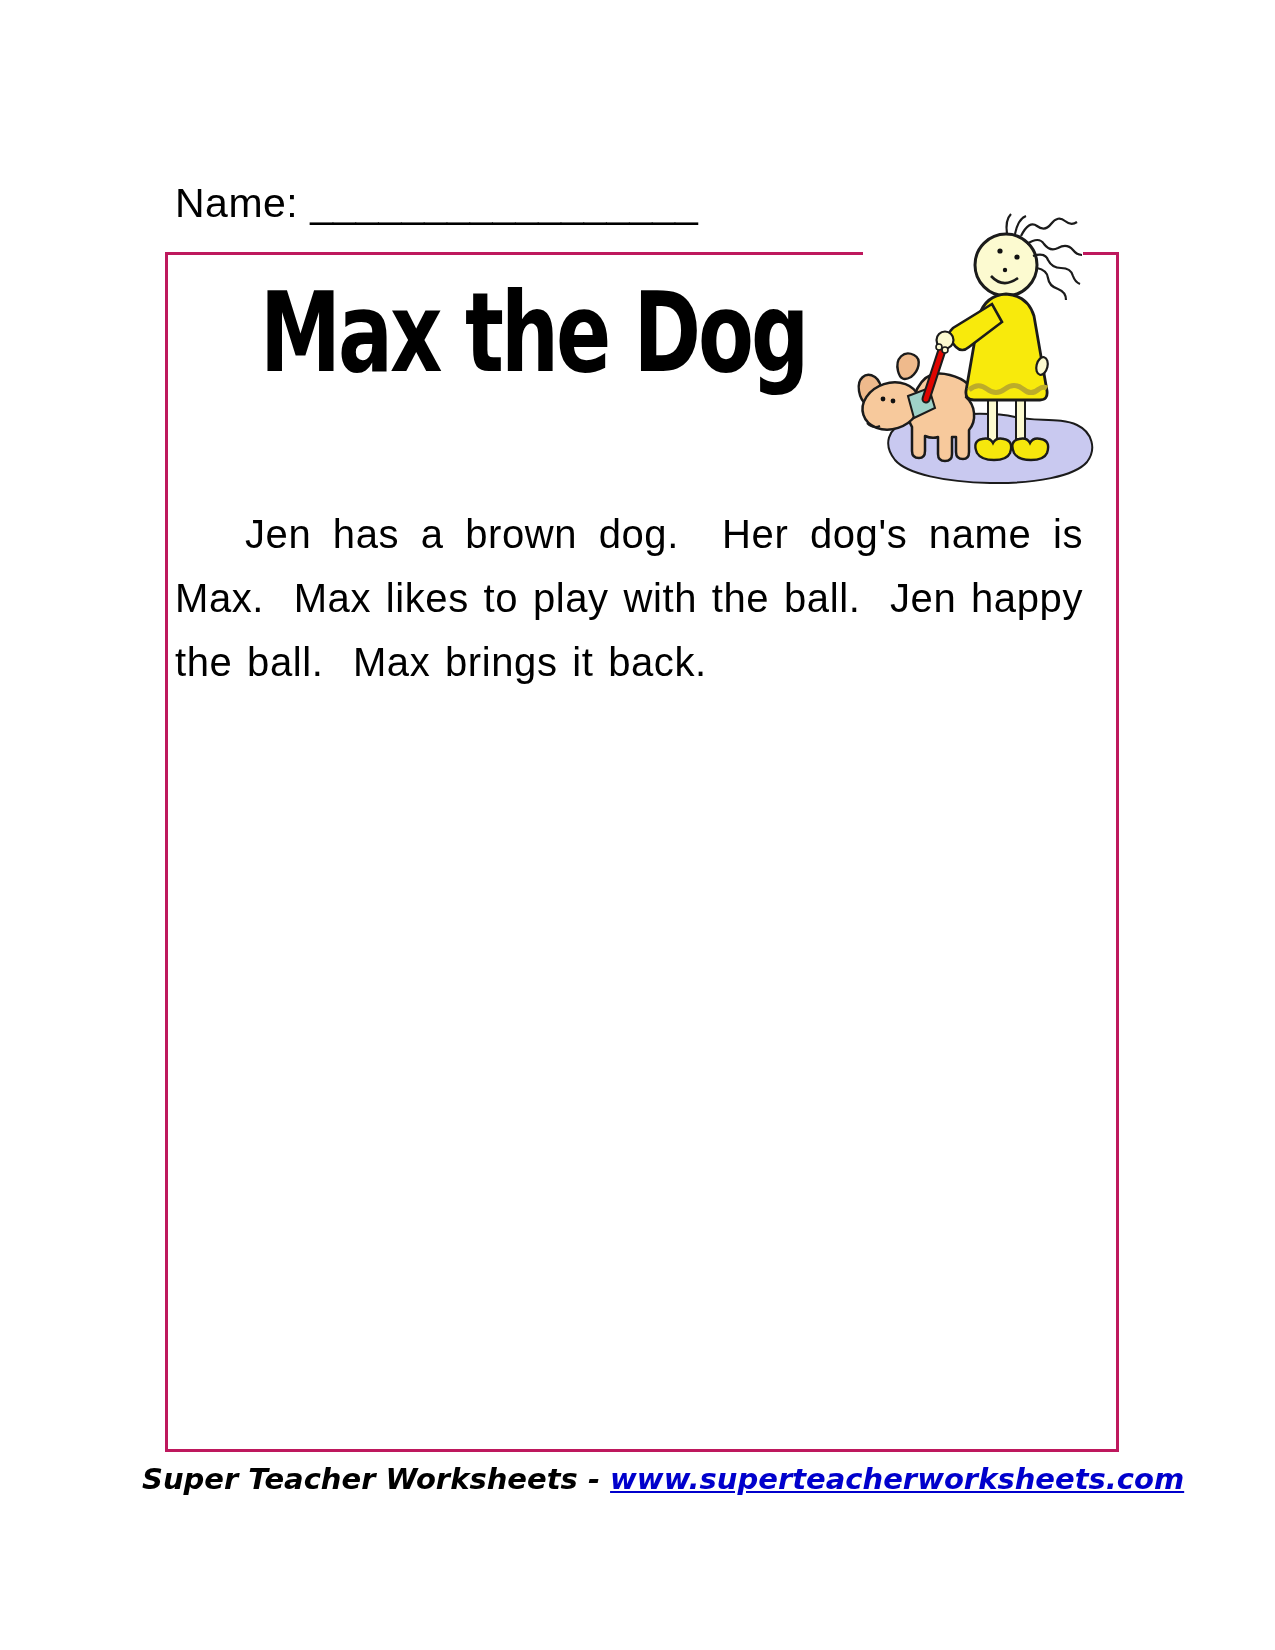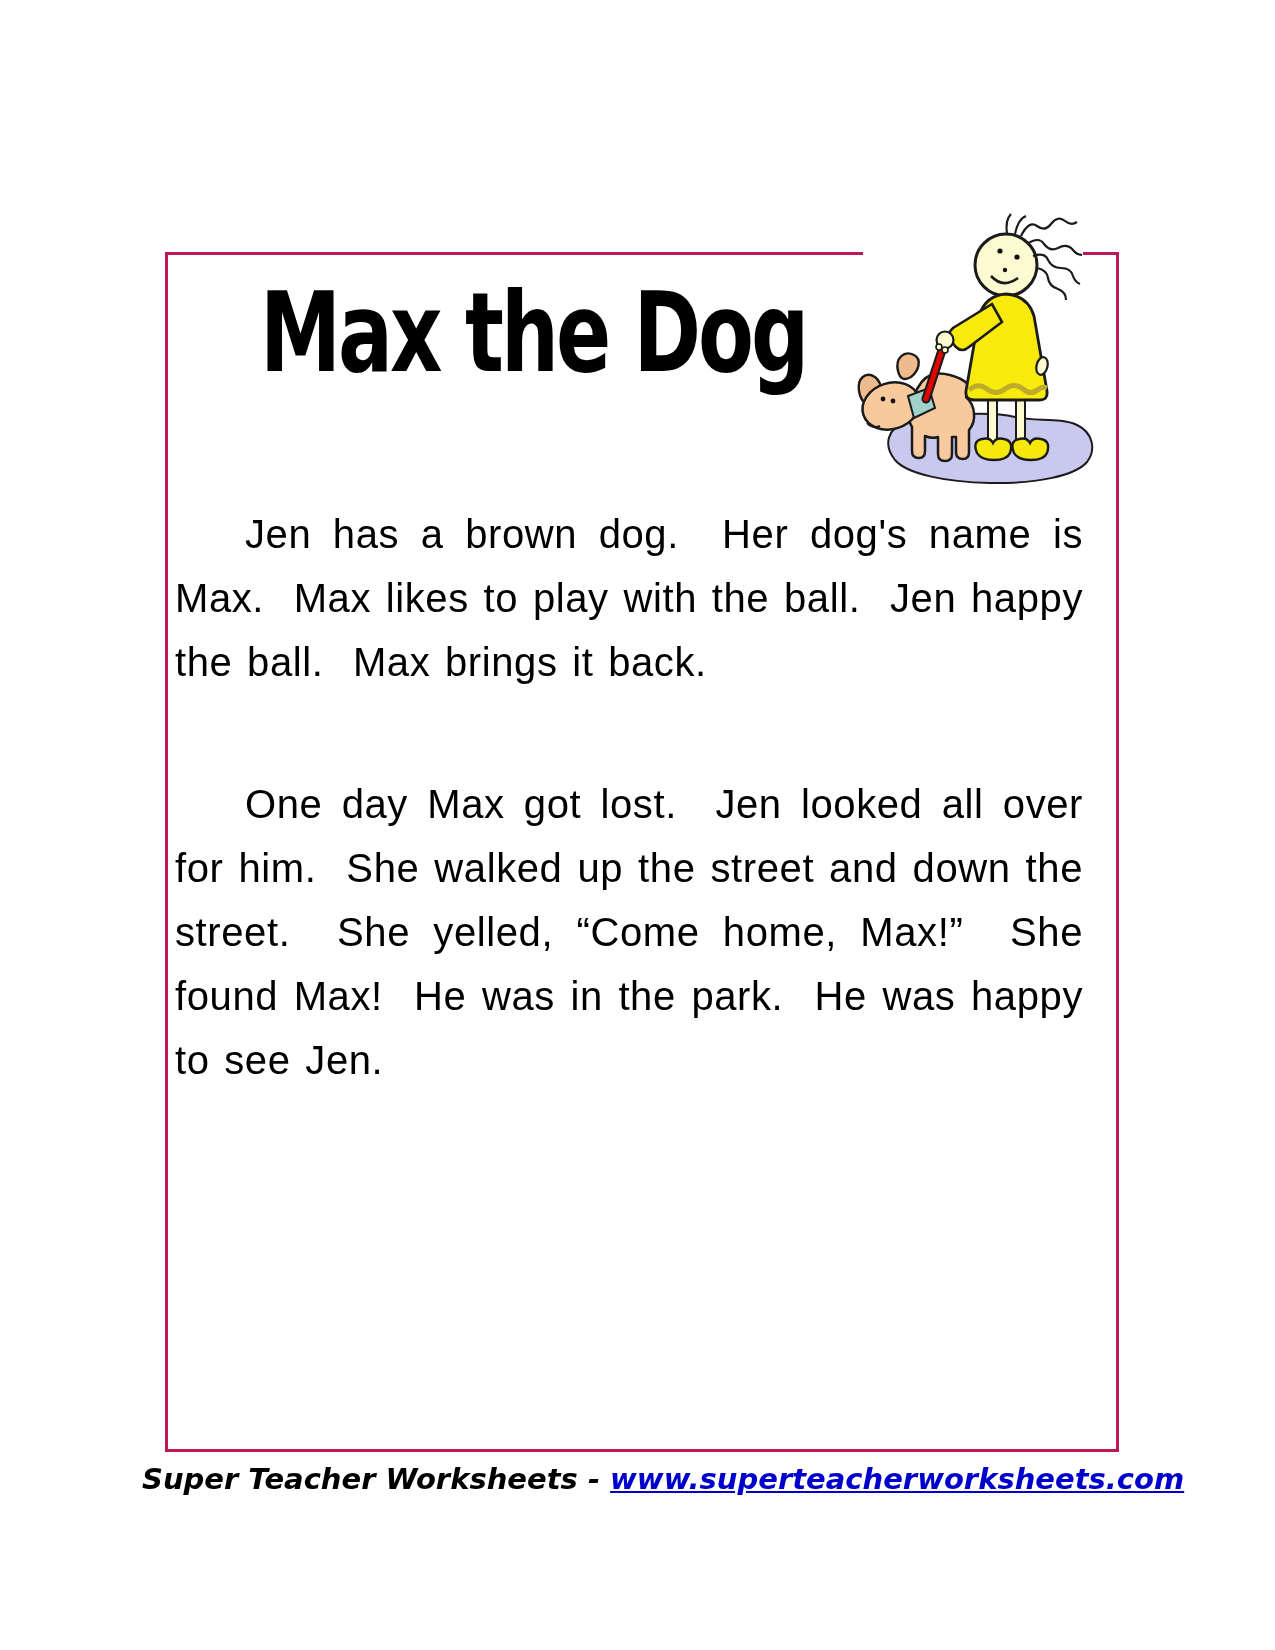--- a/index.html
+++ b/index.html
@@ -50,26 +50,29 @@
     text-align:center; font-family:"DejaVu Sans", sans-serif;
     font-size:29px; font-weight:bold; font-style:italic; white-space:nowrap;
   }
   .footer a { color:#0000CC; text-decoration:underline; }
 </style>
 </head>
 <body>
 
 <div class="page">
 
+  <div class="name-row">
+    <span>Name:</span>
+    <span class="name-blank">_________________</span>
+  </div>
 
   <div class="box">
     <div class="title">Max the Dog</div>
     <div class="story">
       <p>Jen has a brown dog.  Her dog's name is Max.  Max likes to play with the ball.  Jen happy the ball.  Max brings it back.</p>
-      <p>One day Max got lost.  Jen looked all over for him.  She walked up the street and down the street.  She yelled, “Come home, Max!”  She found Max!  He was in the park.  He was happy to see Jen.</p>
     </div>
   </div>
 
   <svg class="illo" viewBox="0 0 330 320">
 
     <rect x="68" y="0" width="220" height="320" fill="#ffffff"></rect>
 
     <path d="M112,252 C92,258 88,275 100,290 C112,304 150,312 195,313 C240,314 280,306 292,292 C302,279 297,262 282,255 C265,247 240,252 220,247 C195,241 140,244 112,252 Z" stroke="#1b1b1b" stroke-width="2" fill="#C9C9F0"></path>
 
     <g>

